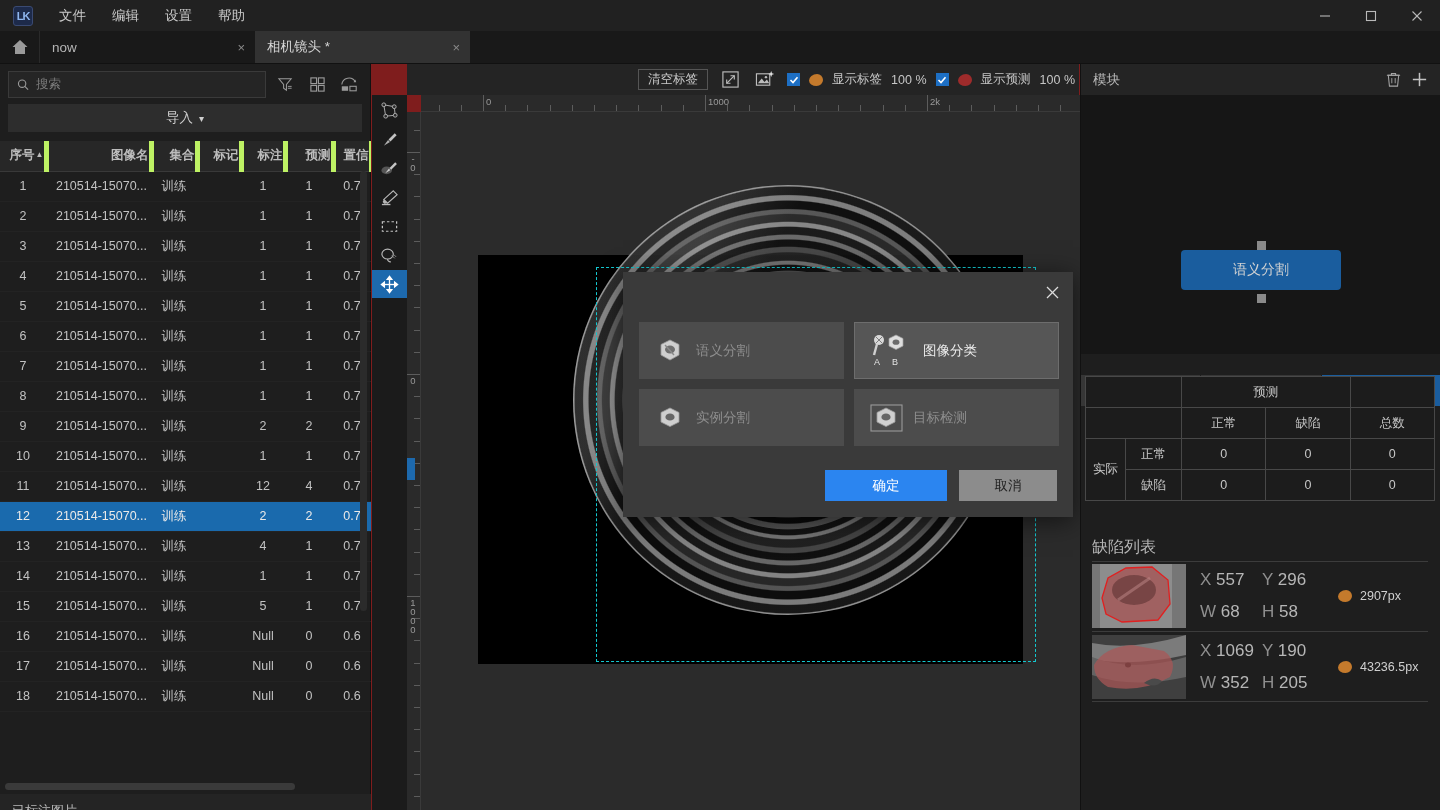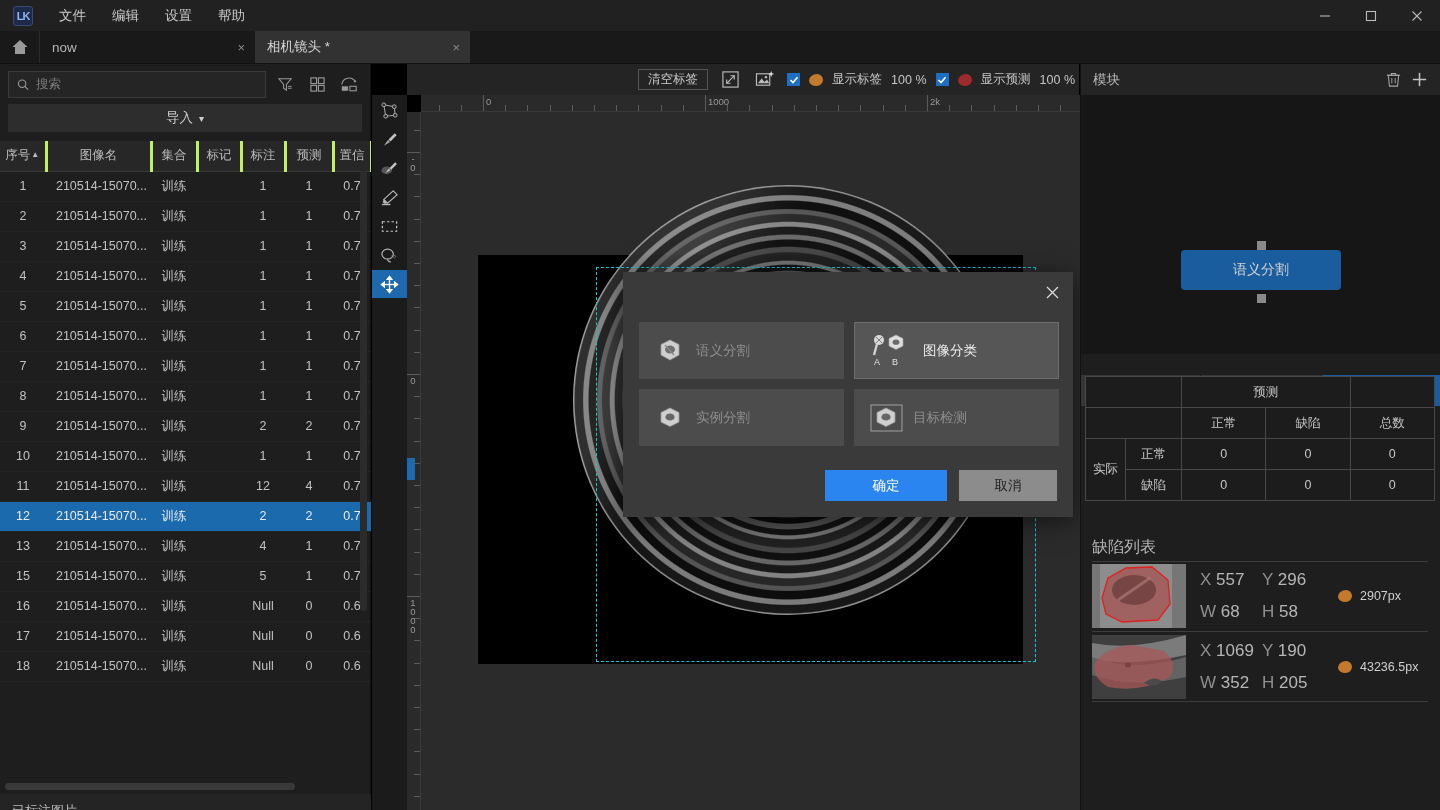--- a/index.html
+++ b/index.html
@@ -2,21 +2,21 @@
 <html><head>
 <meta charset="utf-8">
 <style>
   * { box-sizing: border-box; margin:0; padding:0; }
   html,body { width:1440px; height:810px; overflow:hidden; }
   body {
     font-family: "Liberation Sans", "DejaVu Sans", sans-serif;
     background:#1e1e1e; color:#c8c8c8; font-size:13px;
     -webkit-font-smoothing: antialiased;
   }
-  #app { position:relative; width:1440px; height:810px; background:#000000; }
+  #app { position:relative; width:1440px; height:810px; background:#7f1d1d; }
 
   
   .titlebar { position:absolute; left:0; top:0; width:1440px; height:31px;
     background:#212121; display:flex; align-items:center; }
   .logo { width:46px; height:31px; display:flex; align-items:center; justify-content:center; }
   .logo-box { width:20px; height:20px; background:#1d2a4a; border:1px solid #3a4a72;
      border-radius:3px; color:#8fb6ef; font-size:11px; font-weight:bold;
      display:flex; align-items:center; justify-content:center; letter-spacing:-1px;}
   .menu { display:flex; align-items:center; height:31px; }
   .menu-item { padding:18px 13px; line-height:31px; color:#c9c9c9; font-size:13.5px; cursor:default; }
@@ -43,22 +43,22 @@
   .searchbox input { background:transparent; border:none; outline:none; color:#cfcfcf;
      font-size:12.5px; width:100%; font-family:inherit; }
   .searchbox input::placeholder { color:#7d7d7d; }
   .icnbtn { width:26px; height:26px; display:flex; align-items:center; justify-content:center; }
 
   .importbtn { margin:0 8px; height:28px; background:#2d2d2d; display:flex; align-items:center;
      justify-content:center; gap:6px; color:#cfcfcf; font-size:13.5px; }
 
   .tablewrap { position:absolute; left:0; top:77px; width:371px; height:651px; overflow:hidden; }
   table.filelist { width:371px; border-collapse:collapse; table-layout:fixed; }
-  table.filelist th { background:#272727; color:#bdbdbd; font-weight:normal; font-size:12.5px;
-     height:30px; border-right:3px solid #bef264; border-bottom:1px solid #393939; }
+  table.filelist th { background:#272727; color:#bdbdbd; font-weight:bold; font-size:12.5px;
+     height:30px; border-right:5px solid #bef264; border-bottom:1px solid #393939;text-align:right; }
   table.filelist td { height:30px; font-size:12.5px; color:#c2c2c2; text-align:center;
      border-bottom:1px solid #232323; }
   table.filelist tr.sel td { background:#1a6aad; color:#eaeaea; }
   .c-idx{width:46px;} .c-name{width:105px;} .c-set{width:46px;} .c-mark{width:44px;}
   .c-ann{width:44px;} .c-pred{width:48px;} .c-conf{width:38px;}
   .td-name { text-align:left; padding-left:6px; overflow:hidden; white-space:nowrap; }
   .sorticon { font-size:8px; vertical-align:2px; margin-left:1px; }
 
   .vscroll { position:absolute; left:360px; top:107px; width:7px; height:440px;
      background:#2b2b2b; border-radius:4px; }
@@ -386,20 +386,29 @@
               <td>2</td>
               <td>2</td>
               <td>0.7</td>
             </tr>
             <tr>
               <td>13</td>
               <td class="td-name">210514-15070...</td>
               <td>训练</td>
               <td></td>
               <td>4</td>
+              <td>1</td>
+              <td>0.7</td>
+            </tr>
+            <tr>
+              <td>14</td>
+              <td class="td-name">210514-15070...</td>
+              <td>训练</td>
+              <td></td>
+              <td>1</td>
               <td>1</td>
               <td>0.7</td>
             </tr>
             <tr>
               <td>15</td>
               <td class="td-name">210514-15070...</td>
               <td>训练</td>
               <td></td>
               <td>5</td>
               <td>1</td>

